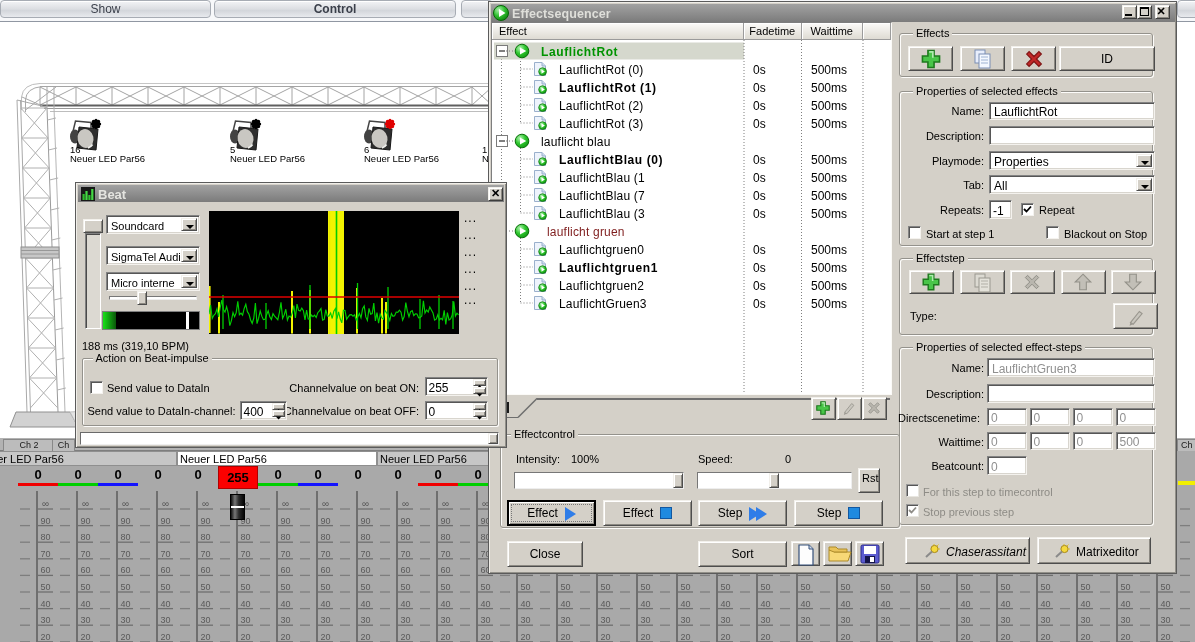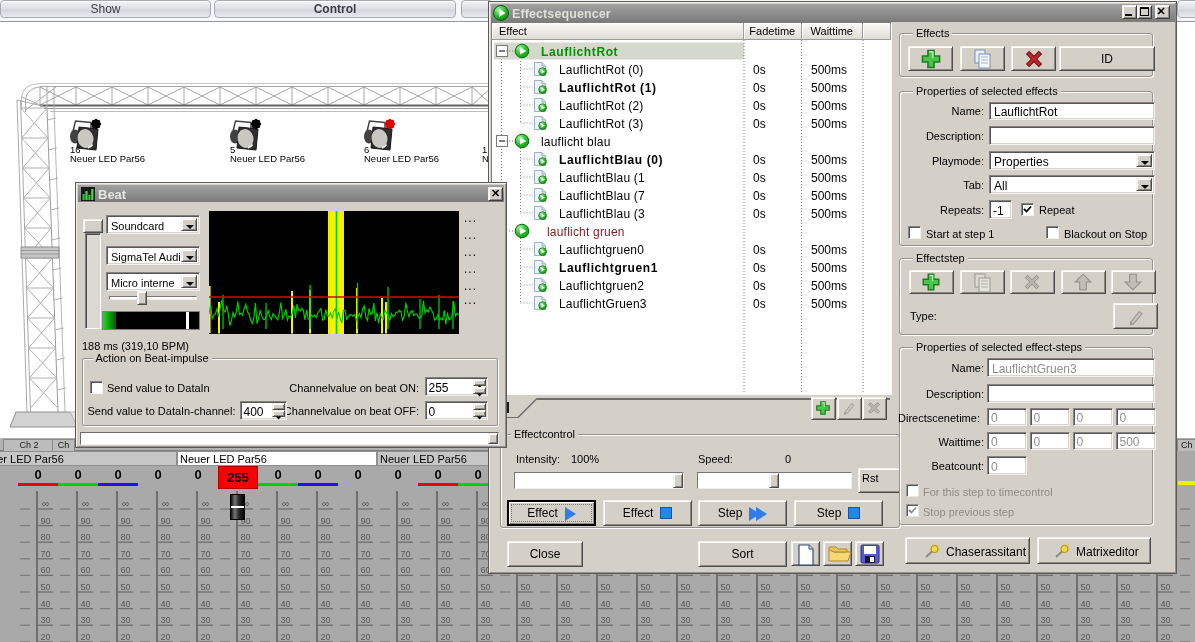--- a/index.html
+++ b/index.html
@@ -1273,21 +1273,21 @@
 <div class="tx" style="left:27px;top:451px;font-size:11px;">Intensity:</div>
 <div class="tx" style="left:82px;top:451px;font-size:11px;">100%</div>
 <div class="tx" style="left:209px;top:451px;font-size:11px;">Speed:</div>
 <div class="tx" style="left:296px;top:451px;font-size:11px;">0</div>
 <div class="a" style="left:25px;top:470px;width:170px;height:17px;background:#fff;border:1px solid;border-color:#777 #eee #eee #777;">
       <div class="br" style="position:absolute;right:0px;top:0px;width:10px;height:15px;"></div>
     </div>
 <div class="a" style="left:208px;top:470px;width:155px;height:17px;background:#fff;border:1px solid;border-color:#777 #eee #eee #777;">
       <div class="br" style="position:absolute;left:71px;top:0px;width:10px;height:15px;"></div>
     </div>
-<div class="br a" style="left:369px;top:466px;width:43px;height:25px;">
+<div class="br a" style="left:369px;top:466px;width:22px;height:25px;">
       <div style="position:absolute;left:3px;top:3px;font-size:11px;">Rst</div>
     </div>
 <div class="br a" style="left:18px;top:498px;width:89px;height:26px;box-shadow:inset 0 0 0 1px #000, inset 2px 2px 0 #fff, inset -2px -2px 0 #8c8982;border-color:#000;">
       <div style="position:absolute;left:0;right:0;top:5px;text-align:center;font-size:12px;">Effect<span style="display:inline-block;width:0;height:0;border:7px solid transparent;border-left:11px solid #2f7de8;border-right:none;vertical-align:-4px;margin-left:7px;"></span></div>
     </div>
 <div class="a" style="left:22px;top:502px;width:81px;height:18px;border:1px dotted #777;"></div>
 <div class="br a" style="left:114px;top:498px;width:89px;height:26px;">
       <div style="position:absolute;left:0;right:0;top:5px;text-align:center;font-size:12px;">Effect<span style="display:inline-block;width:12px;height:12px;background:#1f8ae0;border:1px solid #1257a0;vertical-align:-2px;margin-left:7px;"></span></div>
     </div>
 <div class="br a" style="left:209px;top:498px;width:89px;height:26px;">
@@ -1471,21 +1471,21 @@
 <div class="cb" style="left:417px;top:502px;border-color:#9a9a9a #e8e6e0 #e8e6e0 #9a9a9a;"><svg width="11" height="11" viewBox="0 0 11 11">
         <path d="M2,5 L4.5,7.5 L9,2.5" fill="none" stroke="#8e8c86" stroke-width="1.8"></path>
       </svg></div>
 <div class="tx" style="left:434px;top:504px;font-size:11px;color:#8e8c86;">Stop previous step</div>
 <div class="br a" style="left:416px;top:535px;width:125px;height:27px;">
       <div style="position:absolute;left:18px;top:6px;"><svg width="16" height="14" viewBox="0 0 16 14">
           <circle cx="10.5" cy="5" r="3.6" fill="#f5d93e" stroke="#a8891c"></circle>
           <path d="M8,7.5 L2,13" stroke="#8a8a8a" stroke-width="2"></path>
           <path d="M13,2 l1.5,-1.5 M14,5 h2 M10,1 v-1" stroke="#e0c020" stroke-width="1"></path>
         </svg></div>
-      <div style="position:absolute;left:40px;top:7px;font-size:12px;">Chaserassitant</div>
+      <div style="position:absolute;left:40px;top:7px;font-size:12px;font-style:italic;">Chaserassitant</div>
     </div>
 <div class="br a" style="left:548px;top:535px;width:114px;height:27px;padding-left:36px;">
       <div style="position:absolute;left:16px;top:6px;"><svg width="16" height="14" viewBox="0 0 16 14">
           <circle cx="10.5" cy="5" r="3.6" fill="#f5d93e" stroke="#a8891c"></circle>
           <path d="M8,7.5 L2,13" stroke="#8a8a8a" stroke-width="2"></path>
           <path d="M13,2 l1.5,-1.5 M14,5 h2 M10,1 v-1" stroke="#e0c020" stroke-width="1"></path>
         </svg></div>
       <div style="position:absolute;left:38px;top:7px;font-size:12px;">Matrixeditor</div>
     </div>
 </div>

